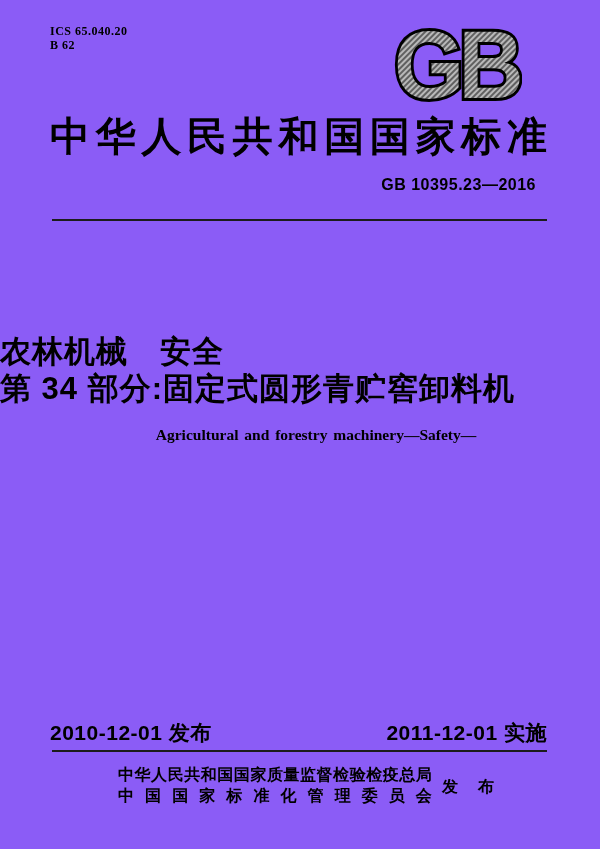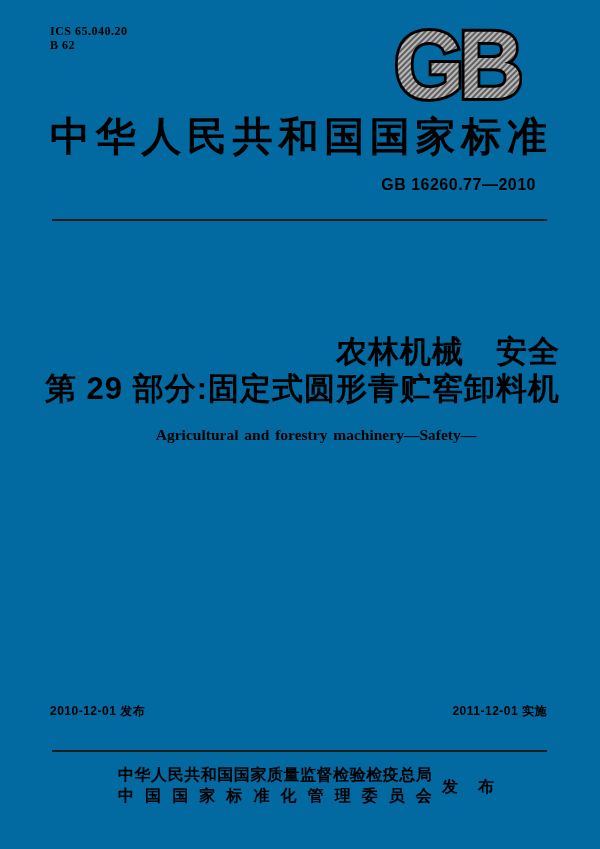--- a/index.html
+++ b/index.html
@@ -1,19 +1,19 @@
 <!DOCTYPE html>
 <html><head>
 <meta charset="utf-8">
 <title></title>
 <style>
   html,body{margin:0;padding:0;background:#9b9b9b;}
   .page{
     position:relative;width:600px;height:849px;margin:0 auto;
-    background:#0369a1;color:#000;overflow:hidden;
+    background:#8b5cf6;color:#000;overflow:hidden;
     font-family:"Liberation Serif","DejaVu Serif",serif;
     text-decoration:underline;
   }
   
   .ics{
     position:absolute;left:50px;top:24px;
     font-size:12px;font-weight:bold;line-height:14px;letter-spacing:.5px;
     font-family:"Liberation Serif","DejaVu Serif",serif;
   }
   
@@ -29,39 +29,39 @@
   .std-number{
     position:absolute;top:176px;right:64px;
     font-size:16px;font-weight:bold;letter-spacing:.5px;
     font-family:"Liberation Sans","DejaVu Sans",sans-serif;
   }
   .rule{position:absolute;left:52px;width:495px;height:2px;background:#1c1c1c;}
   .rule-top{top:219px;}
   .rule-bottom{top:750px;}
   
   .title-cn{
-    position:absolute;left:0;width:560px;text-align:right;
+    position:absolute;left:0;width:560px;text-align:left;
     font-size:31px;font-weight:bold;line-height:36px;white-space:pre;
     font-family:"Liberation Sans","DejaVu Sans",sans-serif;letter-spacing:1px;
   }
   .title-cn-1{top:334px;}
   .title-cn-2{top:371px;}
   
   .title-en{
     position:absolute;left:16px;width:600px;text-align:center;
     font-size:15.5px;font-weight:bold;line-height:18px;word-spacing:2px;
     font-family:"Liberation Serif","DejaVu Serif",serif;
   }
   .title-en-1{top:426px;}
   .title-en-2{top:449px;}
   
   .dates-row{
-    position:absolute;left:50px;top:703px;width:497px;
+    position:absolute;left:50px;top:719px;width:497px;
     display:flex;justify-content:space-between;
-    font-size:12px;font-weight:bold;letter-spacing:.5px;
+    font-size:21px;font-weight:bold;letter-spacing:.5px;
     font-family:"Liberation Sans","DejaVu Sans",sans-serif;
   }
   
   .issuer-1{position:absolute;left:118px;top:765px;width:314px;
     font-size:16px;font-weight:bold;line-height:20px;
     font-family:"Liberation Serif","DejaVu Serif",serif;}
   .issuer-2{position:absolute;left:118px;top:786px;width:314px;
     font-size:16px;font-weight:bold;line-height:20px;
     font-family:"Liberation Serif","DejaVu Serif",serif;}
   .publish{position:absolute;left:442px;top:777px;width:52px;
@@ -95,26 +95,26 @@
       <span>民</span>
       <span>共</span>
       <span>和</span>
       <span>国</span>
       <span>国</span>
       <span>家</span>
       <span>标</span>
       <span>准</span>
     </div>
 
-  <div class="std-number">GB 16260.77—2010</div>
+  <div class="std-number">GB 10395.23—2016</div>
 
   <div class="rule rule-top"></div>
 
   <div class="title-cn title-cn-1">农林机械　安全</div>
-  <div class="title-cn title-cn-2">第 29 部分:固定式圆形青贮窖卸料机</div>
+  <div class="title-cn title-cn-2">第 34 部分:固定式圆形青贮窖卸料机</div>
 
   <div class="title-en title-en-1">Agricultural and forestry machinery—Safety—</div>
 
   <div class="dates-row">
     <span>2010-12-01 发布</span>
     <span>2011-12-01 实施</span>
   </div>
 
   <div class="rule rule-bottom"></div>
 

